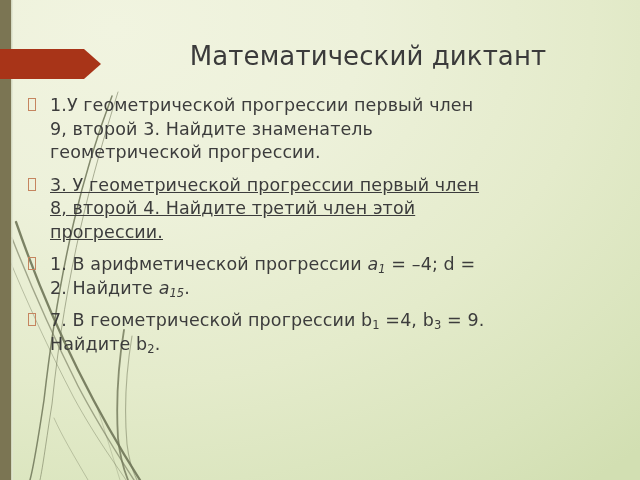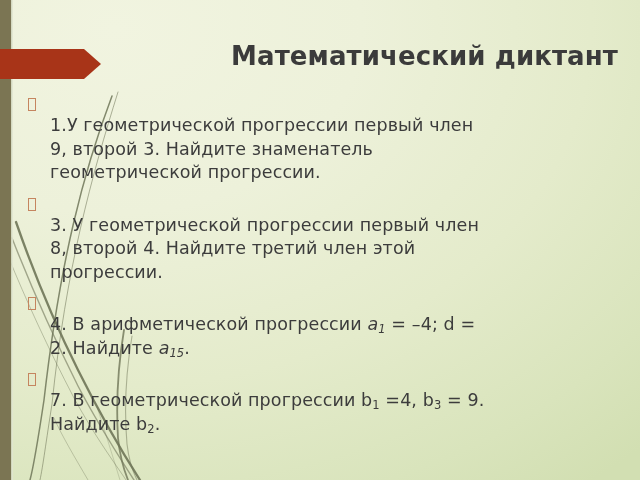--- a/index.html
+++ b/index.html
@@ -69,24 +69,24 @@
   }
 
   
   .title {
     position: absolute;
     left: 118px;
     top: 40px;
     width: 500px;
     font-size: 26px;
     line-height: 32px;
-    font-weight: bold;
+    font-weight: normal;
     color: #3b3b3b;
     letter-spacing: .1px;
-    text-align: right;
+    text-align: center;
     white-space: nowrap;
   }
 
   
   .body-list {
     position: absolute;
     left: 28px;
     top: 94px;
     width: 588px;
   }
@@ -113,35 +113,34 @@
     background: transparent;
     box-sizing: content-box;
   }
 
   .bullet-text {
     flex: 1 1 auto;
     font-size: 17.5px;
     line-height: 23.5px;
     color: #3c3c3c;
     letter-spacing: .1px;
-    margin-top: 20px;
   }
   .bullet-text .it { font-style: italic; }
   .bullet-text sub {
     font-size: 11.5px;
     line-height: 0;
     vertical-align: baseline;
     position: relative;
     top: 3px;
   }
 
   
   .w1 { max-width: 440px; }
   .w2 { max-width: 452px; }
-  .w3 { max-width: 440px; }
+  .w3 { max-width: 440px; text-decoration: underline; }
   .w4 { max-width: 445px; }
   .w5 { max-width: 510px; }
 </style>
 </head>
 <body>
 
 <div class="slide">
 
   <svg class="reeds" viewBox="0 0 240 480" preserveAspectRatio="none" aria-hidden="true">
     <g fill="none" stroke="#6f7558" stroke-linecap="round">
@@ -180,21 +179,21 @@
       <span class="bullet-marker">
         <span class="glyph-box"></span>
       </span>
       <span class="bullet-text w3">3. У геометрической прогрессии первый член 8, второй 4. Найдите третий член этой прогрессии.</span>
     </div>
 
     <div class="bullet-row">
       <span class="bullet-marker">
         <span class="glyph-box"></span>
       </span>
-      <span class="bullet-text w4"><span>4. В арифметической прогрессии </span><span class="it">a</span><sub class="it">1</sub><span> = –4; d = 2. Найдите </span><span class="it">a</span><sub class="it">15</sub><span>.</span></span>
+      <span class="bullet-text w4"><span>1. В арифметической прогрессии </span><span class="it">a</span><sub class="it">1</sub><span> = –4; d = 2. Найдите </span><span class="it">a</span><sub class="it">15</sub><span>.</span></span>
     </div>
 
     <div class="bullet-row">
       <span class="bullet-marker">
         <span class="glyph-box"></span>
       </span>
       <span class="bullet-text w5"><span>7. В геометрической прогрессии b</span><sub>1</sub><span> =4, b</span><sub>3</sub><span> = 9. Найдите b</span><sub>2</sub><span>.</span></span>
     </div>
 
   </div>

